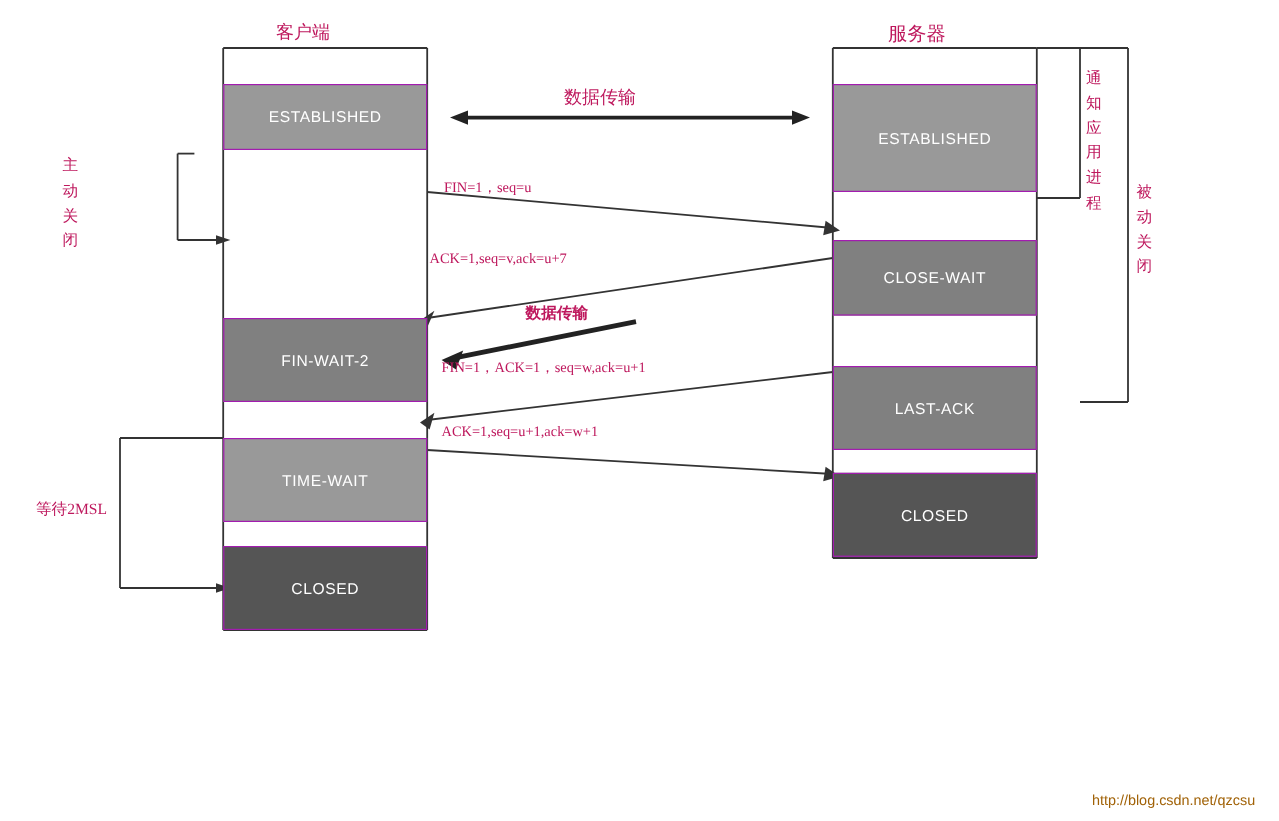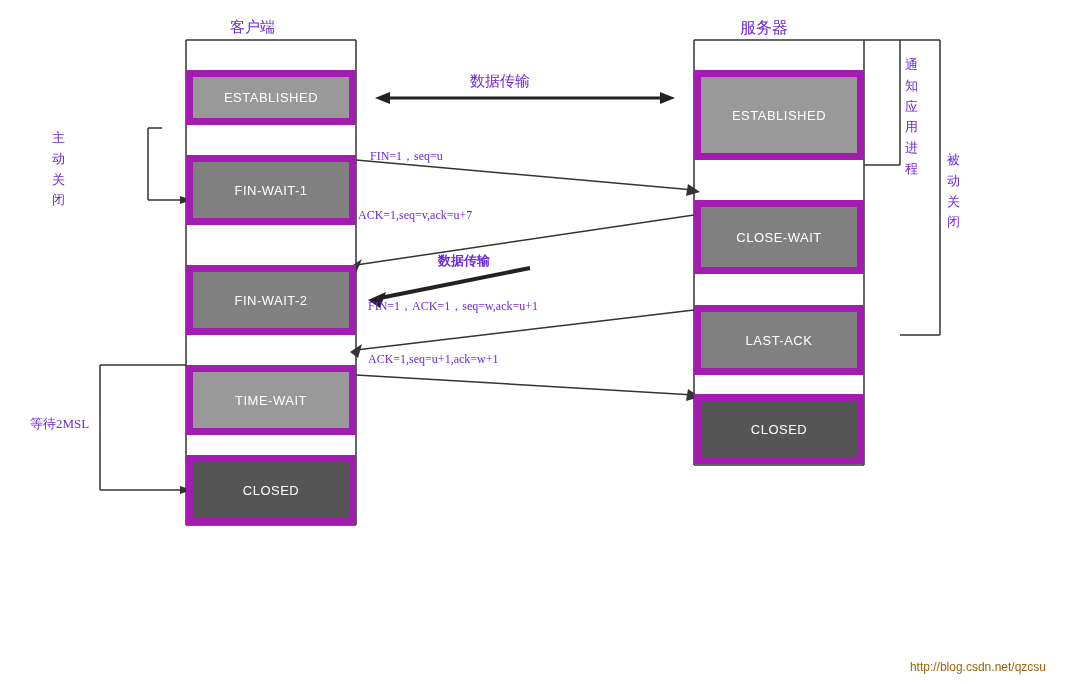--- a/index.html
+++ b/index.html
@@ -16,21 +16,21 @@
       position: relative;
       width: 1066px;
       height: 684px;
       background: #fff;
     }
 
     
     .state-box {
       position: absolute;
       background: #808080;
-      border: 7px solid #a21caf;
+      border: 1px solid #a21caf;
       display: flex;
       align-items: center;
       justify-content: center;
       color: #fff;
       font-size: 13px;
       font-family: Arial, sans-serif;
       letter-spacing: 0.5px;
     }
 
     .state-box.dark {
@@ -63,36 +63,36 @@
       width: 170px; height: 70px;
     }
 
     
     #server-established {
       left: 694px; top: 70px;
       width: 170px; height: 90px;
     }
     #server-close-wait {
       left: 694px; top: 200px;
-      width: 170px; height: 74px;
+      width: 170px; height: 63px;
     }
     #server-last-ack {
       left: 694px; top: 305px;
       width: 170px; height: 70px;
     }
     #server-closed {
       left: 694px; top: 394px;
       width: 170px; height: 70px;
     }
 
     
     .label {
       position: absolute;
       font-size: 13px;
-      color: #6d28d9;
+      color: #be185d;
       font-family: SimSun, "宋体", serif;
     }
 
     
     .diagram-svg {
       position: absolute;
       top: 0; left: 0;
       width: 1066px;
       height: 684px;
       pointer-events: none;
@@ -173,21 +173,20 @@
     <line x1="900" y1="335" x2="940" y2="335" stroke="#333" stroke-width="1.5"></line>
 
   </svg>
 
   <div class="label" style="left: 230px; top: 18px; font-size: 15px;">客户端</div>
 
   <div class="label" style="left: 740px; top: 18px; font-size: 16px;">服务器</div>
 
   <div class="state-box light" id="client-established">ESTABLISHED</div>
 
-  <div class="state-box" id="client-fin-wait-1">FIN-WAIT-1</div>
 
   <div class="state-box" id="client-fin-wait-2">FIN-WAIT-2</div>
 
   <div class="state-box light" id="client-time-wait">TIME-WAIT</div>
 
   <div class="state-box dark" id="client-closed">CLOSED</div>
 
   <div class="state-box light" id="server-established">ESTABLISHED</div>
 
   <div class="state-box" id="server-close-wait">CLOSE-WAIT</div>

